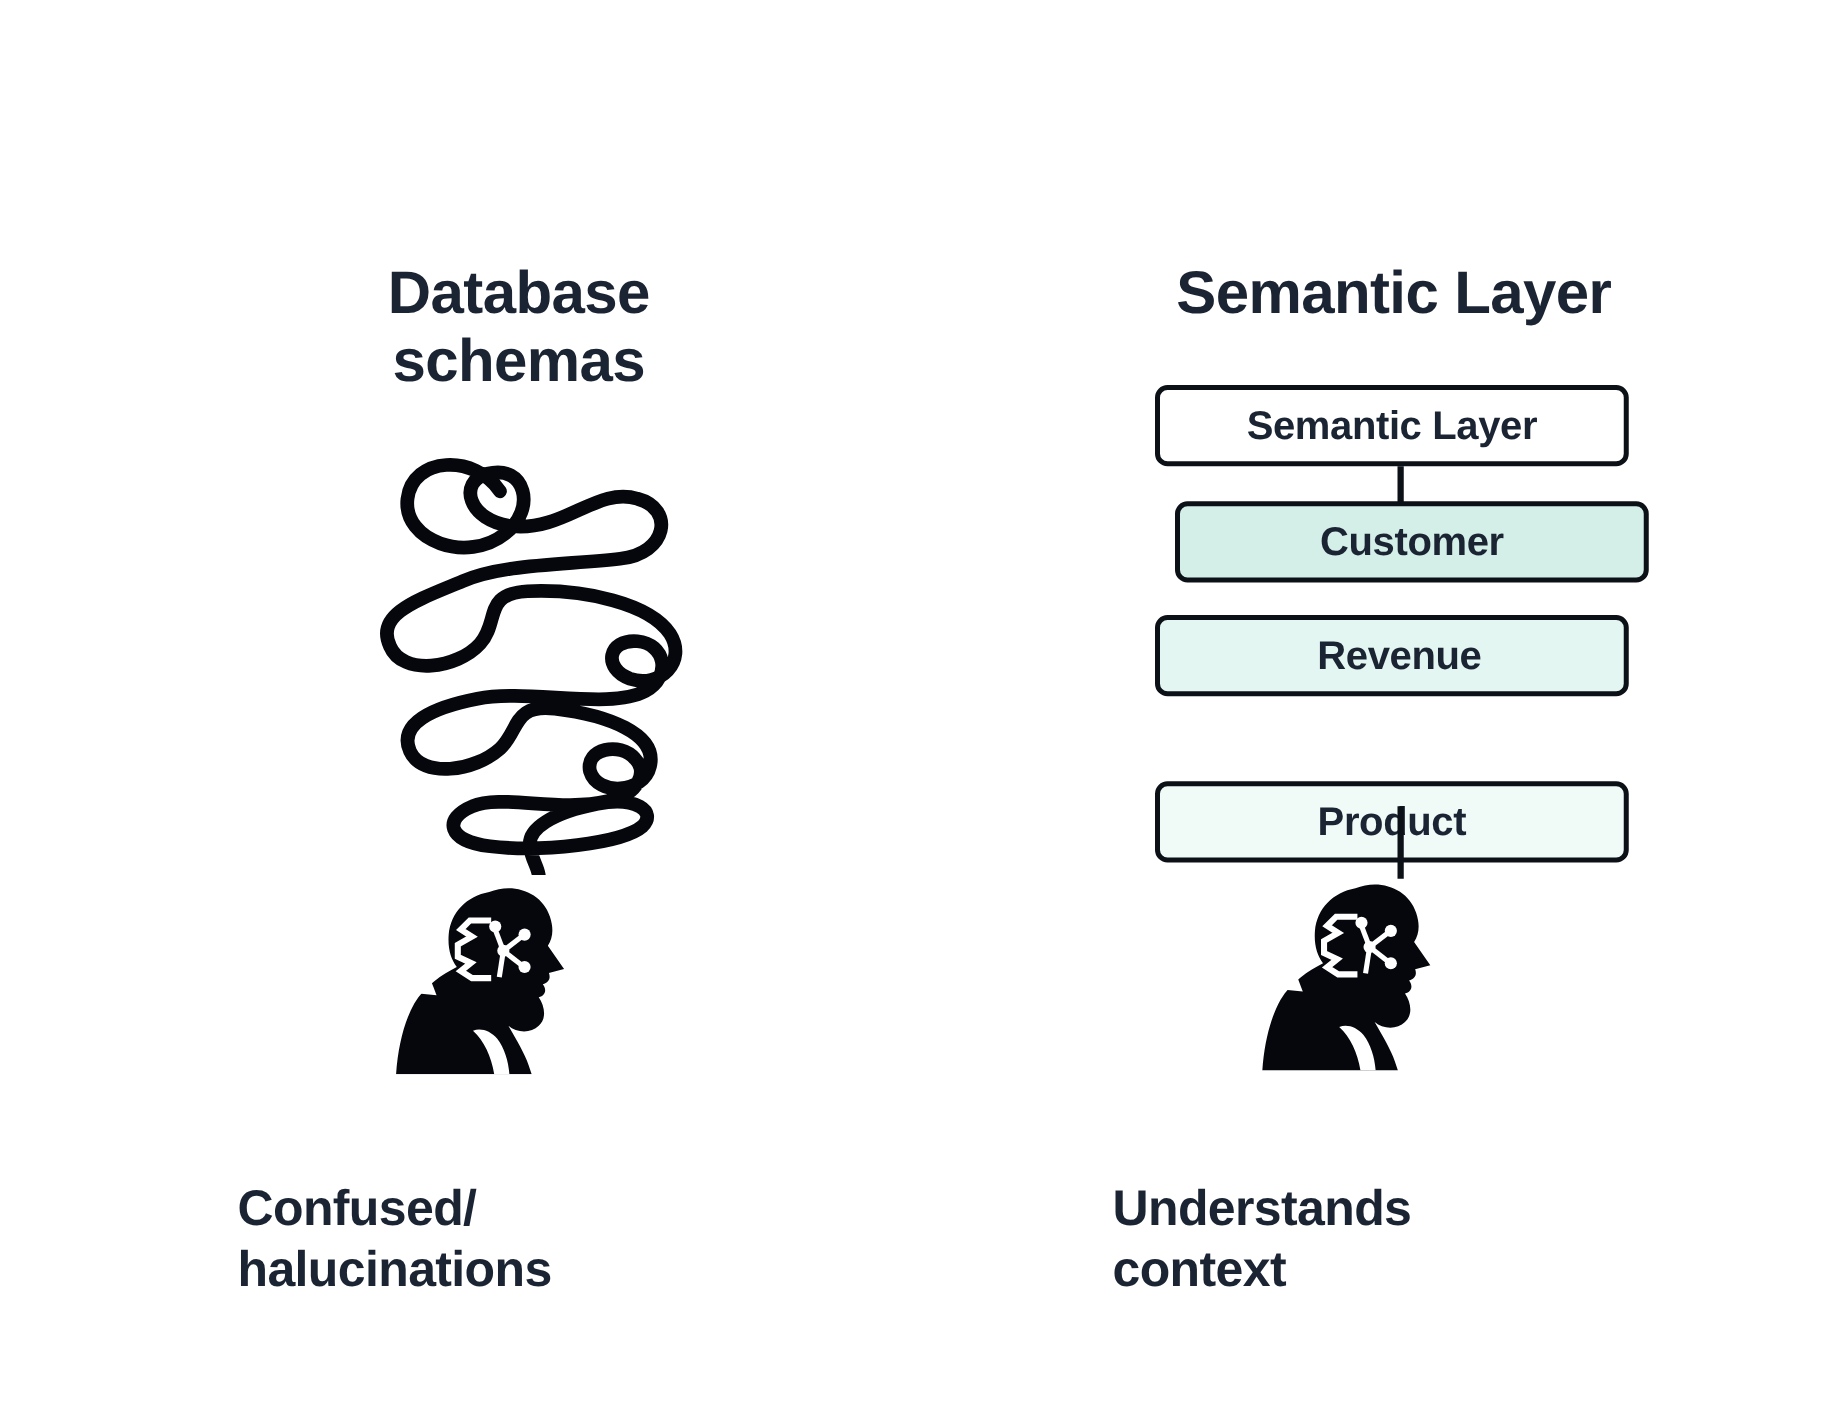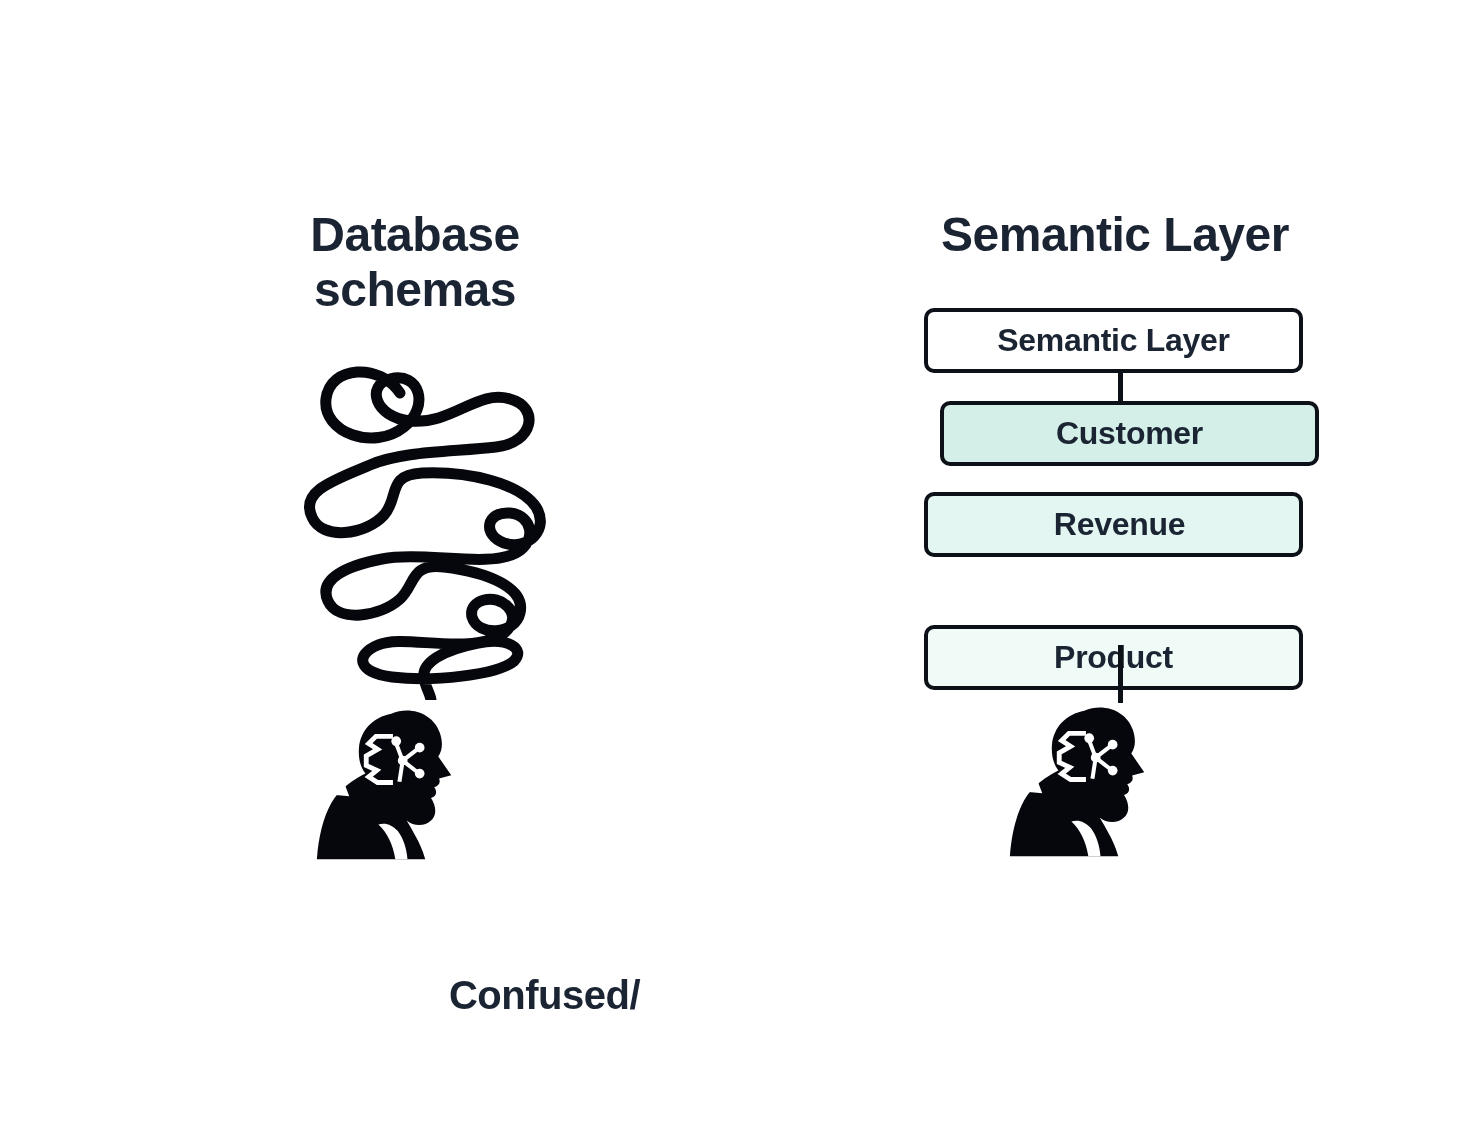--- a/index.html
+++ b/index.html
@@ -15,22 +15,22 @@
     background:#ffffff;border-radius:42px;
   }
   .col-title{
     position:absolute;top:152px;width:400px;
     font-size:48px;font-weight:700;text-align:center;
     letter-spacing:-0.5px;color:#1b2433;
   }
   .col-title.left{left:165px;}
   .col-title.right{left:865px;}
   .caption{
-    position:absolute;top:916px;width:450px;
-    font-size:40px;font-weight:700;text-align:right;line-height:1.22;
+    position:absolute;top:888px;width:450px;
+    font-size:40px;font-weight:700;text-align:left;line-height:1.22;
     letter-spacing:-0.5px;color:#1b2433;
   }
   .caption.left{left:140px;}
   .caption.right{left:840px;}
   .sem-box{
     position:absolute;left:874px;width:379px;height:65px;
     box-sizing:border-box;border:4px solid #0c1117;border-radius:10px;
     display:flex;align-items:center;justify-content:center;
     font-size:32px;font-weight:700;letter-spacing:-0.3px;color:#1b2433;
     background:#ffffff;
@@ -135,15 +135,20 @@
           <circle cx="133" cy="52" r="6" fill="#ffffff"></circle>
           <circle cx="133" cy="84" r="6" fill="#ffffff"></circle>
         </g>
       </symbol>
     </defs>
     <use href="#person-figure"></use>
   </svg>
 
   <div class="caption left">
     <span>Confused/</span><br>
+    <span>halucinations</span>
+  </div>
+  <div class="caption right">
+    <span>Understands</span><br>
+    <span>context</span>
   </div>
 
 </div>
 
 </body></html>

